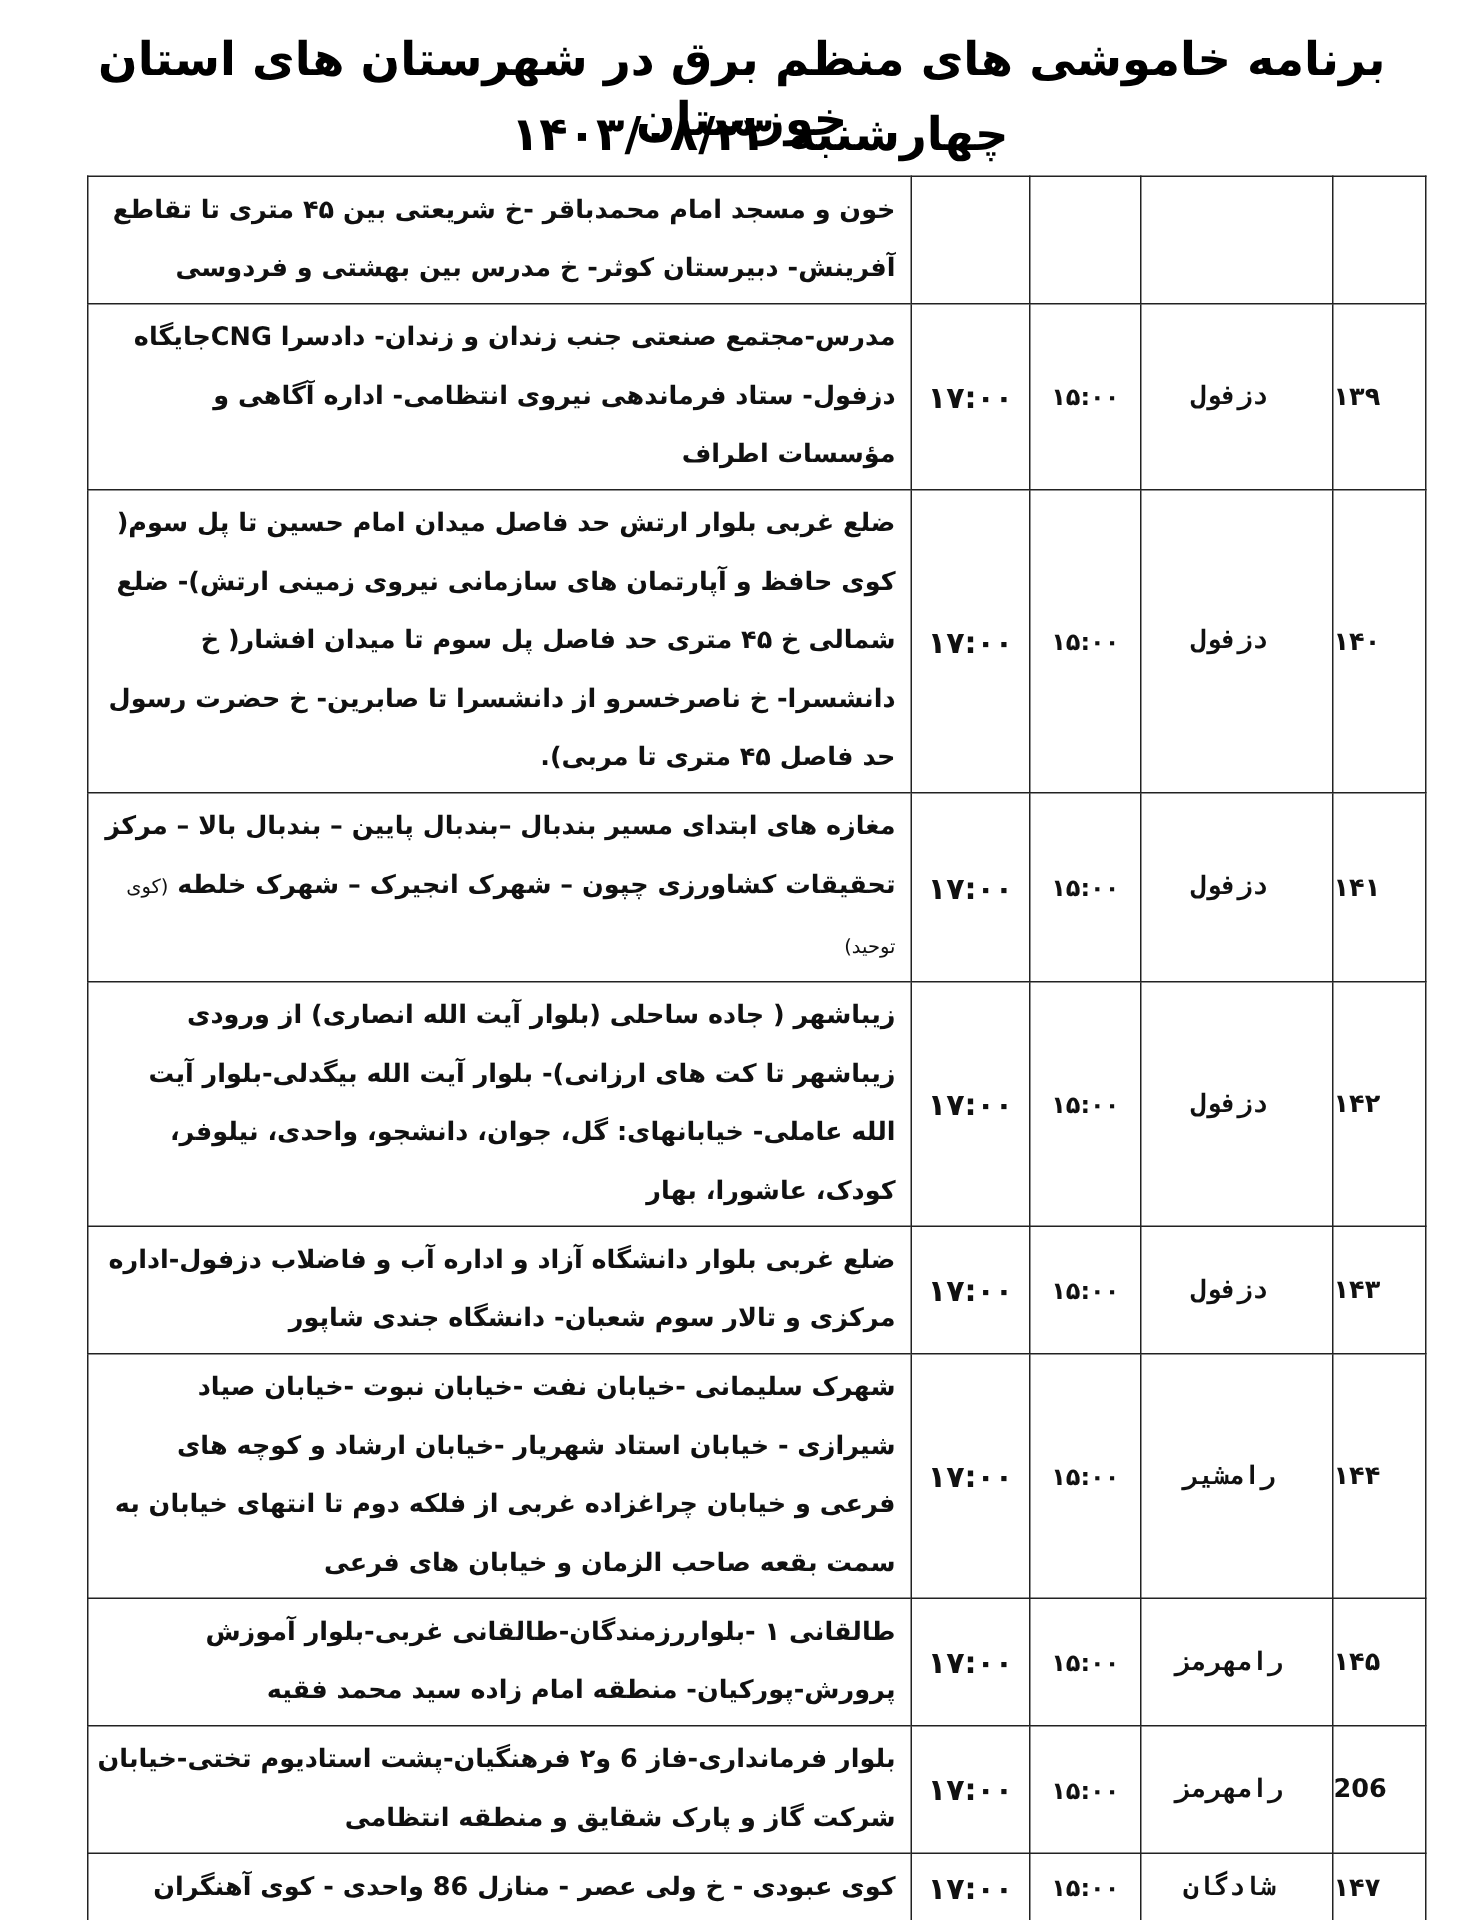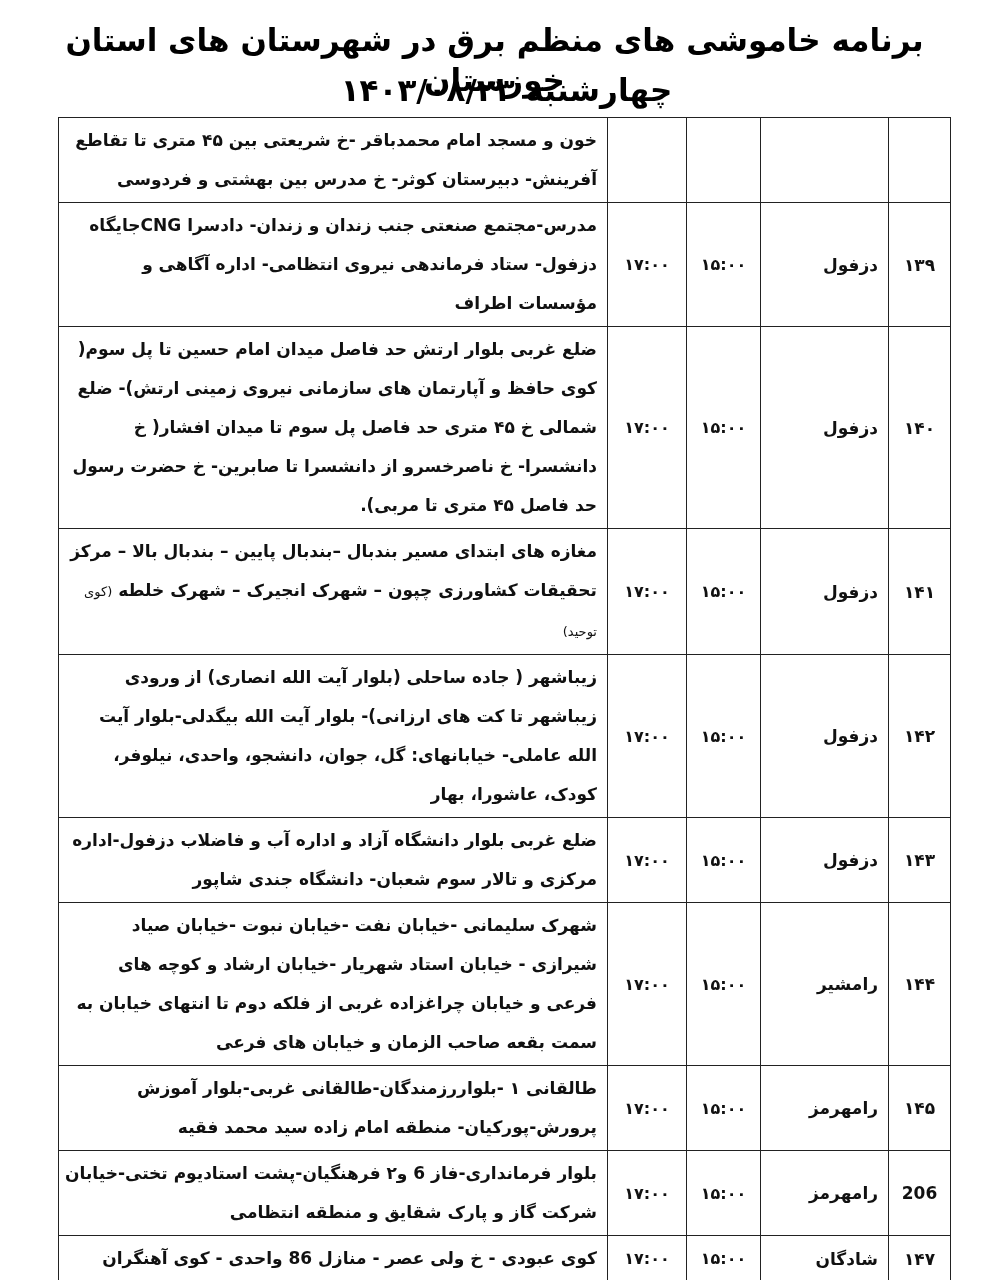--- a/index.html
+++ b/index.html
@@ -15,24 +15,24 @@
   .title2 { top: 70px; font-size: 31px; line-height: 40px; padding-left: 12px; }
   table.sched {
     position: absolute; left: 58px; top: 117px;
     width: 893px; border-collapse: collapse; direction: rtl;
     table-layout: fixed;
   }
   table.sched td {
     border: 1.5px solid #222; padding: 0; vertical-align: middle;
     font-weight: bold;
   }
-  td.num { width: 61px; text-align: center; font-size: 17px; }
-  td.city { width: 117px; text-align: right; padding-right: 10px !important; font-size: 17px; }
+  td.num { width: 61px; text-align: left; font-size: 17px; }
+  td.city { width: 117px; text-align: center; padding-right: 10px !important; font-size: 17px; font-family: Liberation Mono, monospace; }
   td.start { width: 73px; text-align: center; font-size: 16px; margin-top: 48px; }
-  td.end { width: 78px; text-align: center; font-size: 16px; }
+  td.end { width: 78px; text-align: center; font-size: 20px; }
   td.area {
     text-align: right; padding: 3px 10px 3px 6px !important;
     font-size: 17px; line-height: 39px;
   }
   .small { font-size: 13px; font-weight: normal; }
 </style>
 </head>
 <body>
 
 <div class="title title1">برنامه خاموشی های منظم برق در شهرستان های استان خوزستان</div>

